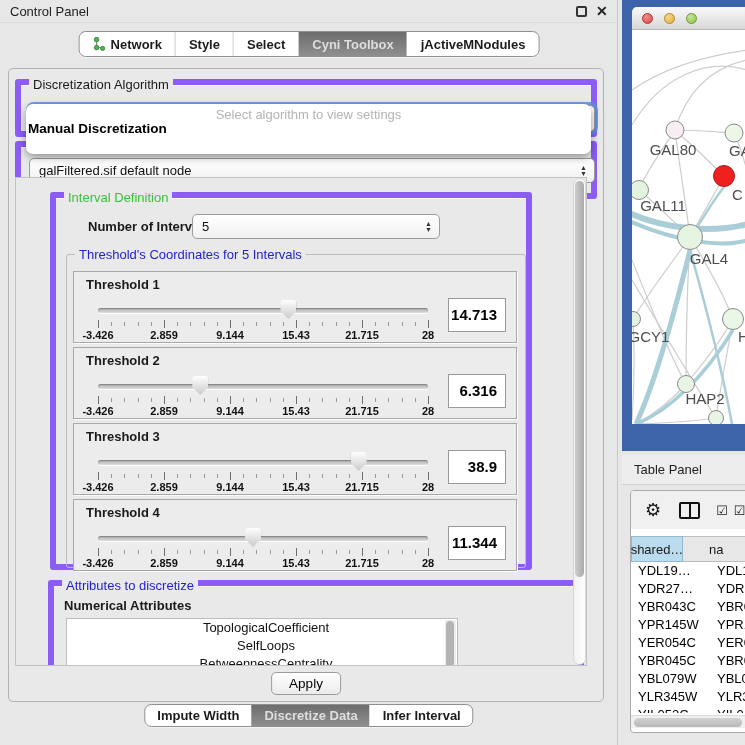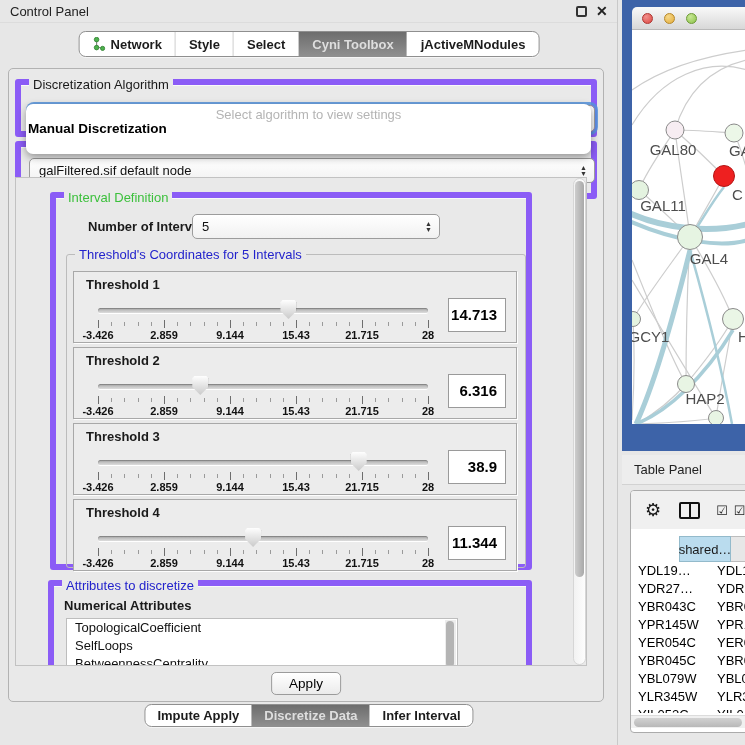--- a/index.html
+++ b/index.html
@@ -67,21 +67,21 @@
   .slider{position:absolute;left:24px;top:30px;width:330px;height:40px;}
   .track{position:absolute;left:0;top:6px;width:100%;height:5px;border-radius:3px;background:linear-gradient(#a9a9a9,#dddddd);box-shadow:inset 0 1px 1px rgba(0,0,0,.25),0 1px 0 #fff;}
   .thumb{position:absolute;top:-2px;width:16px;height:19px;background:linear-gradient(#fefefe,#cacaca);clip-path:polygon(12% 0,88% 0,100% 12%,100% 58%,50% 100%,0 58%,0 12%);filter:drop-shadow(0 0 1px #777);}
   .ticks{position:absolute;left:0;top:18px;width:100%;height:9px;}
   .tick{position:absolute;top:2px;width:1px;height:4px;background:#9a9a9a;}
   .tick.major{top:0;height:8px;background:#6e6e6e;}
   .scale{position:absolute;left:0;top:27px;width:100%;height:12px;}
   .scale span{position:absolute;transform:translateX(-50%);font-size:11px;font-weight:bold;color:#111;white-space:nowrap;}
   .tvalue{position:absolute;left:374px;top:26px;width:58px;height:34px;background:#fff;border:1px solid #9a9a9a;font-size:15px;text-align:right;line-height:32px;padding-right:8px;color:#000;font-weight:bold;}
 
-  #attr-group{left:32px;top:402px;width:484px;height:96px;}
+  #attr-group{left:32px;top:402px;width:536px;height:96px;text-align:center;}
   #attr-sub{position:absolute;left:10px;top:12px;font-weight:bold;font-size:13px;}
   #attr-list{position:absolute;left:12px;top:32px;width:392px;height:56px;background:#fff;border:1px solid #bdbdbd;overflow:hidden;}
   .attr-item{font-size:13px;height:18px;line-height:18px;padding-left:8px;color:#111;}
   #attr-vscroll{position:absolute;right:1px;top:1px;width:11px;height:50px;background:#ededed;}
   #attr-vscroll .thumb-v{position:absolute;left:1px;top:1px;width:8px;height:46px;border-radius:4px;background:#b4b4b4;}
 
   #apply-row{position:absolute;left:0;top:601px;width:100%;height:30px;}
   #apply-btn{position:absolute;left:50%;transform:translateX(-50%);top:2px;height:23px;padding:0 17px;background:linear-gradient(#ffffff,#ebebeb);border:1px solid #9b9b9b;border-radius:5px;font-size:13.5px;color:#000;}
 
   
@@ -100,21 +100,21 @@
   #tp-title{position:absolute;left:12px;top:7px;font-size:13px;color:#222;}
   #tp-body{position:absolute;left:8px;top:35px;width:130px;height:243px;background:#fff;border:1px solid #ababab;border-radius:4px 0 0 4px;overflow:hidden;}
   #tp-toolbar{position:absolute;left:0;top:0;width:100%;height:38px;background:#f0f0f0;display:flex;align-items:center;}
   #gear-ic{margin-left:14px;font-size:18px;color:#1a1a1a;line-height:18px;}
   #split-ic{margin-left:18px;width:21px;height:17px;border:2px solid #111;border-radius:2px;position:relative;}
   #split-ic::after{content:"";position:absolute;left:8px;top:0;width:2px;height:13px;background:#111;}
   .chk-ic{margin-left:6px;font-size:13px;color:#222;}
   .chk-ic.first{margin-left:16px;}
   #tp-colhead{position:absolute;left:0;top:45px;width:100%;height:26px;display:flex;}
   .colcell{height:26px;font-size:13px;display:flex;align-items:center;}
-  #col-shared{width:52px;background:#badcee;border:1px solid #93bacb;justify-content:center;margin-left:48px;}
+  #col-shared{width:52px;background:#badcee;border:1px solid #93bacb;justify-content:center;}
   #col-name{flex:1;background:#e7e7e7;border:1px solid #bdbdbd;border-left:none;padding-left:26px;}
   #tp-rows{position:absolute;left:0;top:71px;width:100%;height:151px;overflow:hidden;background:#fff;}
   .trow{display:flex;height:18px;line-height:18px;font-size:13px;color:#000;}
   .trow .c1{width:76px;padding-left:7px;}
   .trow .c2{flex:1;padding-left:10px;}
   #tp-hscroll{position:absolute;left:0;top:224px;width:117px;height:13px;background:#f0f0f0;border-top:1px solid #dcdcdc;}
   #tp-hscroll .thumb-h{position:absolute;left:3px;top:2px;width:108px;height:9px;border-radius:5px;background:linear-gradient(#d2d2d2,#b8b8b8);}
 </style>
 </head>
 <body>
@@ -391,21 +391,21 @@
           <div class="thumb-v"></div>
         </div>
 
       <div id="apply-row">
         <button id="apply-btn">Apply</button>
       </div>
     </div>
 
     <div id="bottom-tabs" class="tabs">
       <span class="seg">
-          <span>Impute Apply</span>
+          <span>Impute Width</span>
         </span>
       <span class="seg sel">
           <span>Discretize Data</span>
         </span>
       <span class="seg">
           <span>Infer Interval</span>
         </span>
     </div>
   </div>
 

